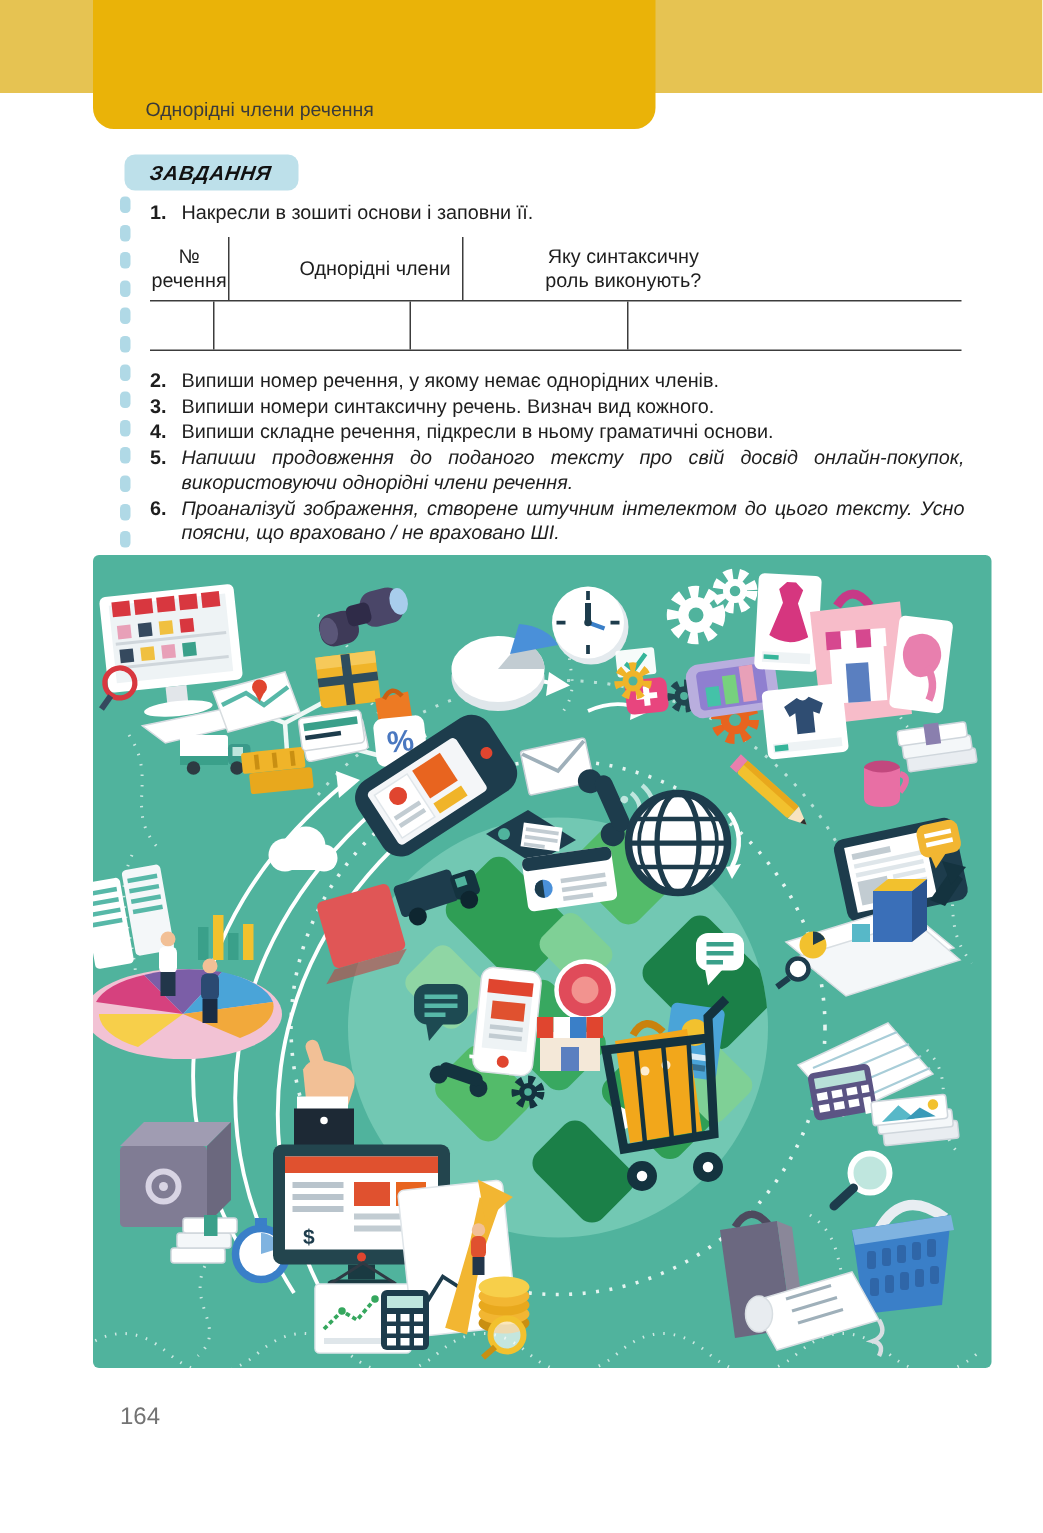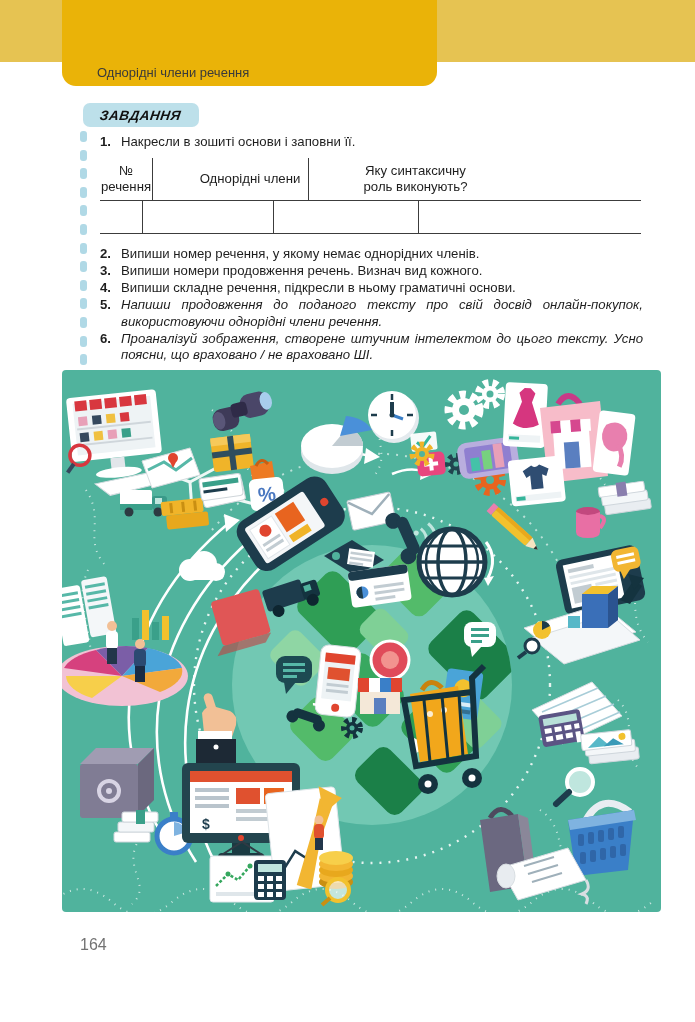--- a/index.html
+++ b/index.html
@@ -86,21 +86,21 @@
   </div>
 </div>
 
 <div class="task-block" style="top:246px">
   <div class="task-row">
     <span class="task-num">2.</span>
     <span class="task-text">Випиши номер речення, у якому немає однорідних членів.</span>
   </div>
   <div class="task-row">
     <span class="task-num">3.</span>
-    <span class="task-text">Випиши номери продовження речень. Визнач вид кожного.</span>
+    <span class="task-text">Випиши номери синтаксичну речень. Визнач вид кожного.</span>
   </div>
   <div class="task-row">
     <span class="task-num">4.</span>
     <span class="task-text">Випиши складне речення, підкресли в ньому граматичні основи.</span>
   </div>
   <div class="task-row jst">
     <span class="task-num">5.</span>
     <span class="task-text">Напиши продовження до поданого тексту про свій досвід онлайн-покупок, використовуючи однорідні члени речення.</span>
   </div>
   <div class="task-row jst">

